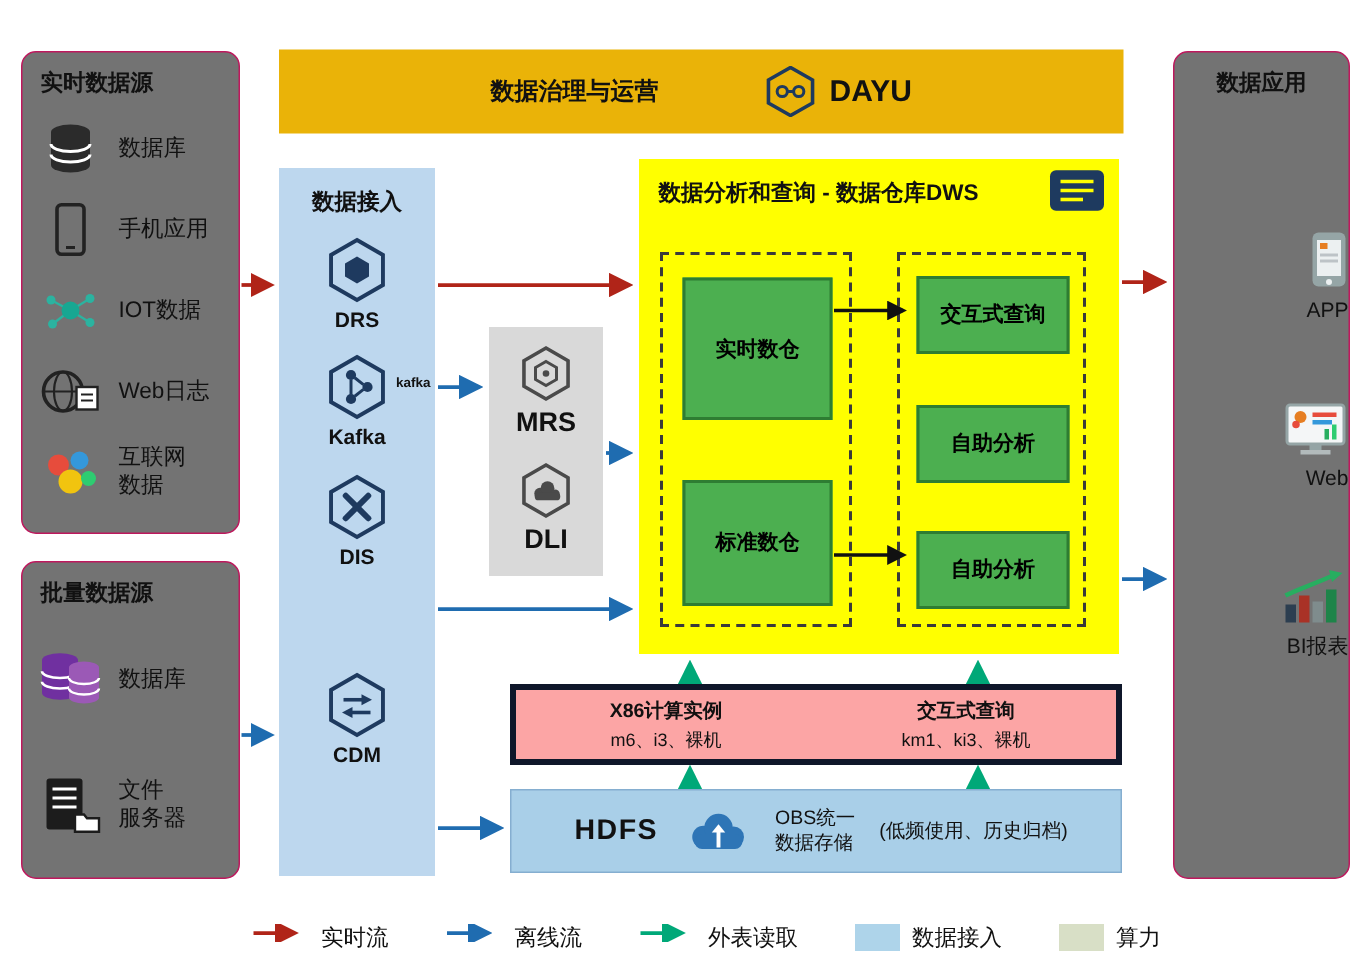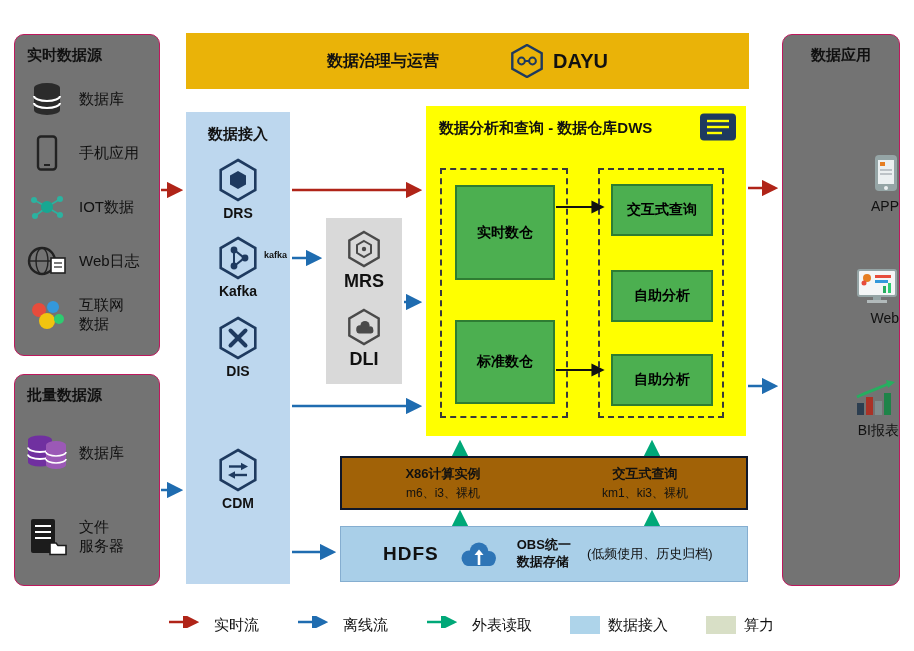--- a/index.html
+++ b/index.html
@@ -28,28 +28,28 @@
   #services-box .hex-label{font-size:18px}
 
   #dws-box{position:absolute;left:426px;top:106px;width:320px;height:330px;background:#ffff00}
   #dws-title{position:absolute;left:13px;top:13px;font-size:15px;font-weight:bold;color:#111}
   #dws-doc{position:absolute;right:8px;top:6px}
   .dws-dashed{position:absolute;top:62px;height:250px;border:2px dashed #3a3a3a}
   #dws-left{left:14px;width:128px}
   #dws-right{left:172px;width:126px}
   .green-node{position:absolute;background:#4caf50;border:2px solid #2e7d32;display:flex;align-items:center;justify-content:center;font-size:14px;font-weight:bold;color:#000;text-align:center}
 
-  #compute-bar{position:absolute;left:340px;top:456px;width:408px;height:54px;background:#a16207;border:2px solid #0f172a;display:flex}
+  #compute-bar{position:absolute;left:340px;top:456px;width:408px;height:54px;background:#fca5a5;border:4px solid #0f172a;display:flex}
   .compute-half{flex:1;display:flex;flex-direction:column;align-items:center;justify-content:center;gap:2px}
   .compute-title{font-size:13px;font-weight:bold;color:#111}
   .compute-sub{font-size:12px;color:#111}
 
   #hdfs-bar{position:absolute;left:340px;top:526px;width:408px;height:56px;background:#a9cfe8;border:1px solid #85aed0;display:flex;align-items:center;gap:16px;padding-left:42px}
   .hdfs-text{font-size:19px;font-weight:bold;color:#111;letter-spacing:1px}
-  .obs-block{font-size:13px;font-weight:bold;color:#111;line-height:1.3}
+  .obs-block{font-size:13px;font-weight:normal;color:#111;line-height:1.3}
   .hdfs-note{font-size:13px;color:#111}
 
   #apps-box{left:782px;top:34px;width:118px;height:552px}
   .app-item{position:absolute;left:0;width:100%;display:flex;flex-direction:column;align-items:flex-end;gap:5px}
   .app-label{font-size:14px;color:#111}
 
   #legend{position:absolute;left:168px;top:616px;display:flex;align-items:center;gap:38px}
   .legend-item{display:flex;align-items:flex-start;gap:8px}
   .legend-label{font-size:15px;color:#111}
   .swatch{width:30px;height:18px}

